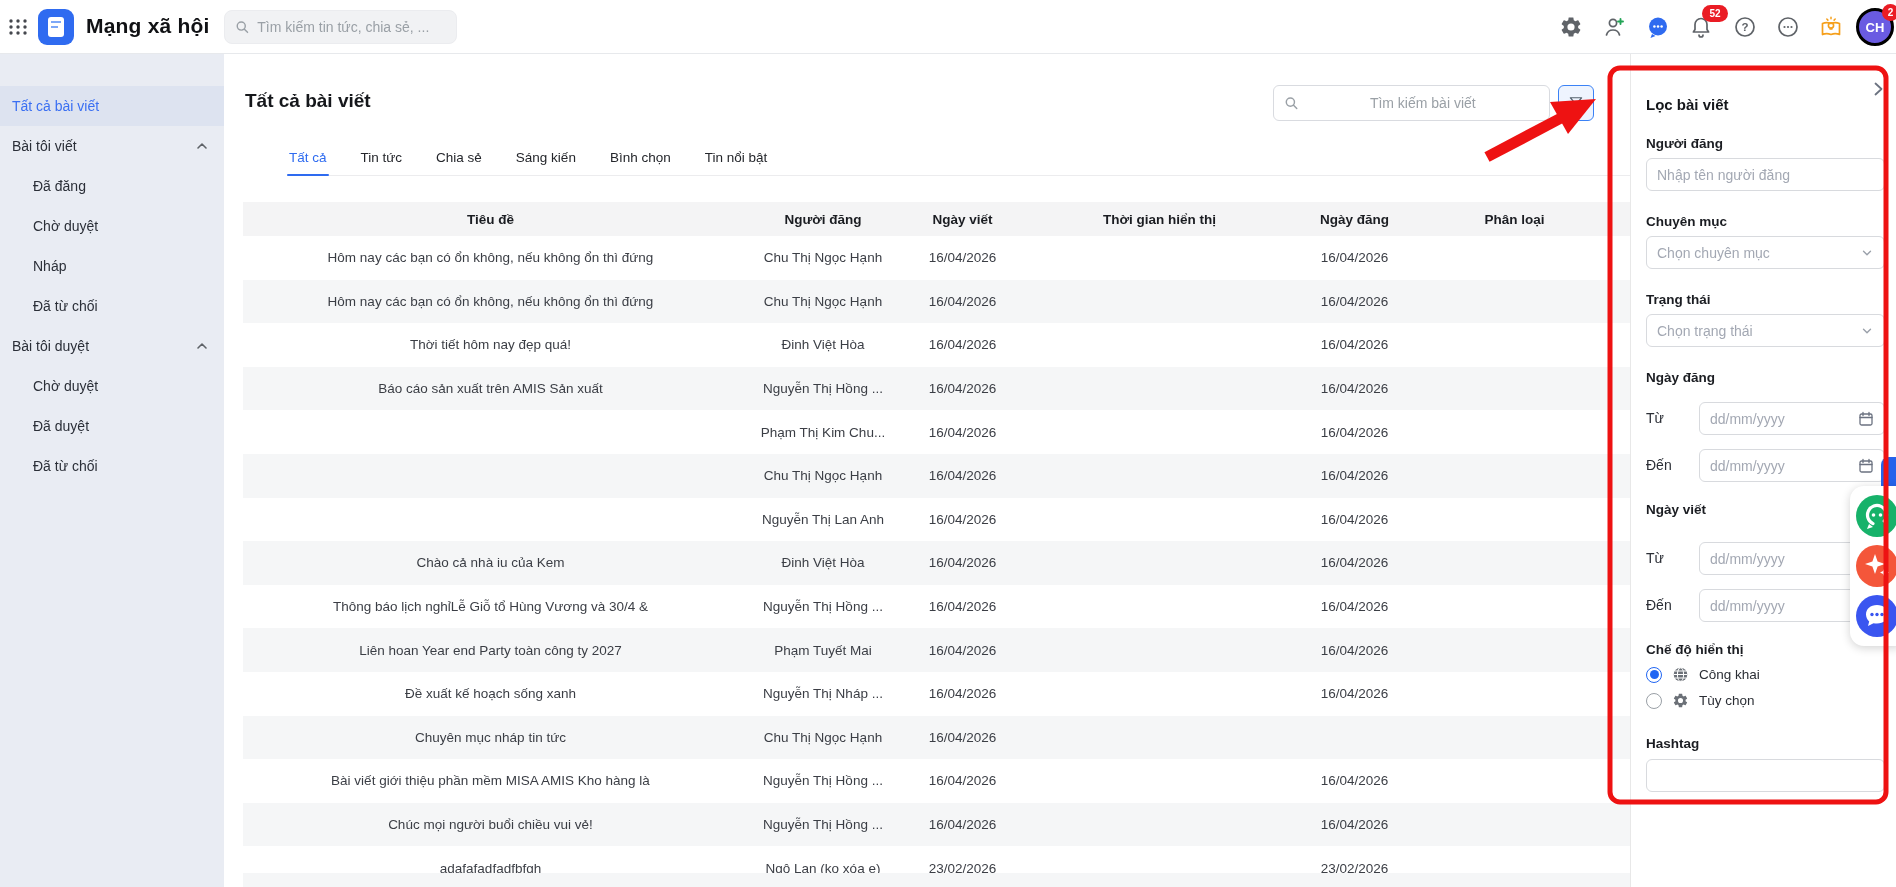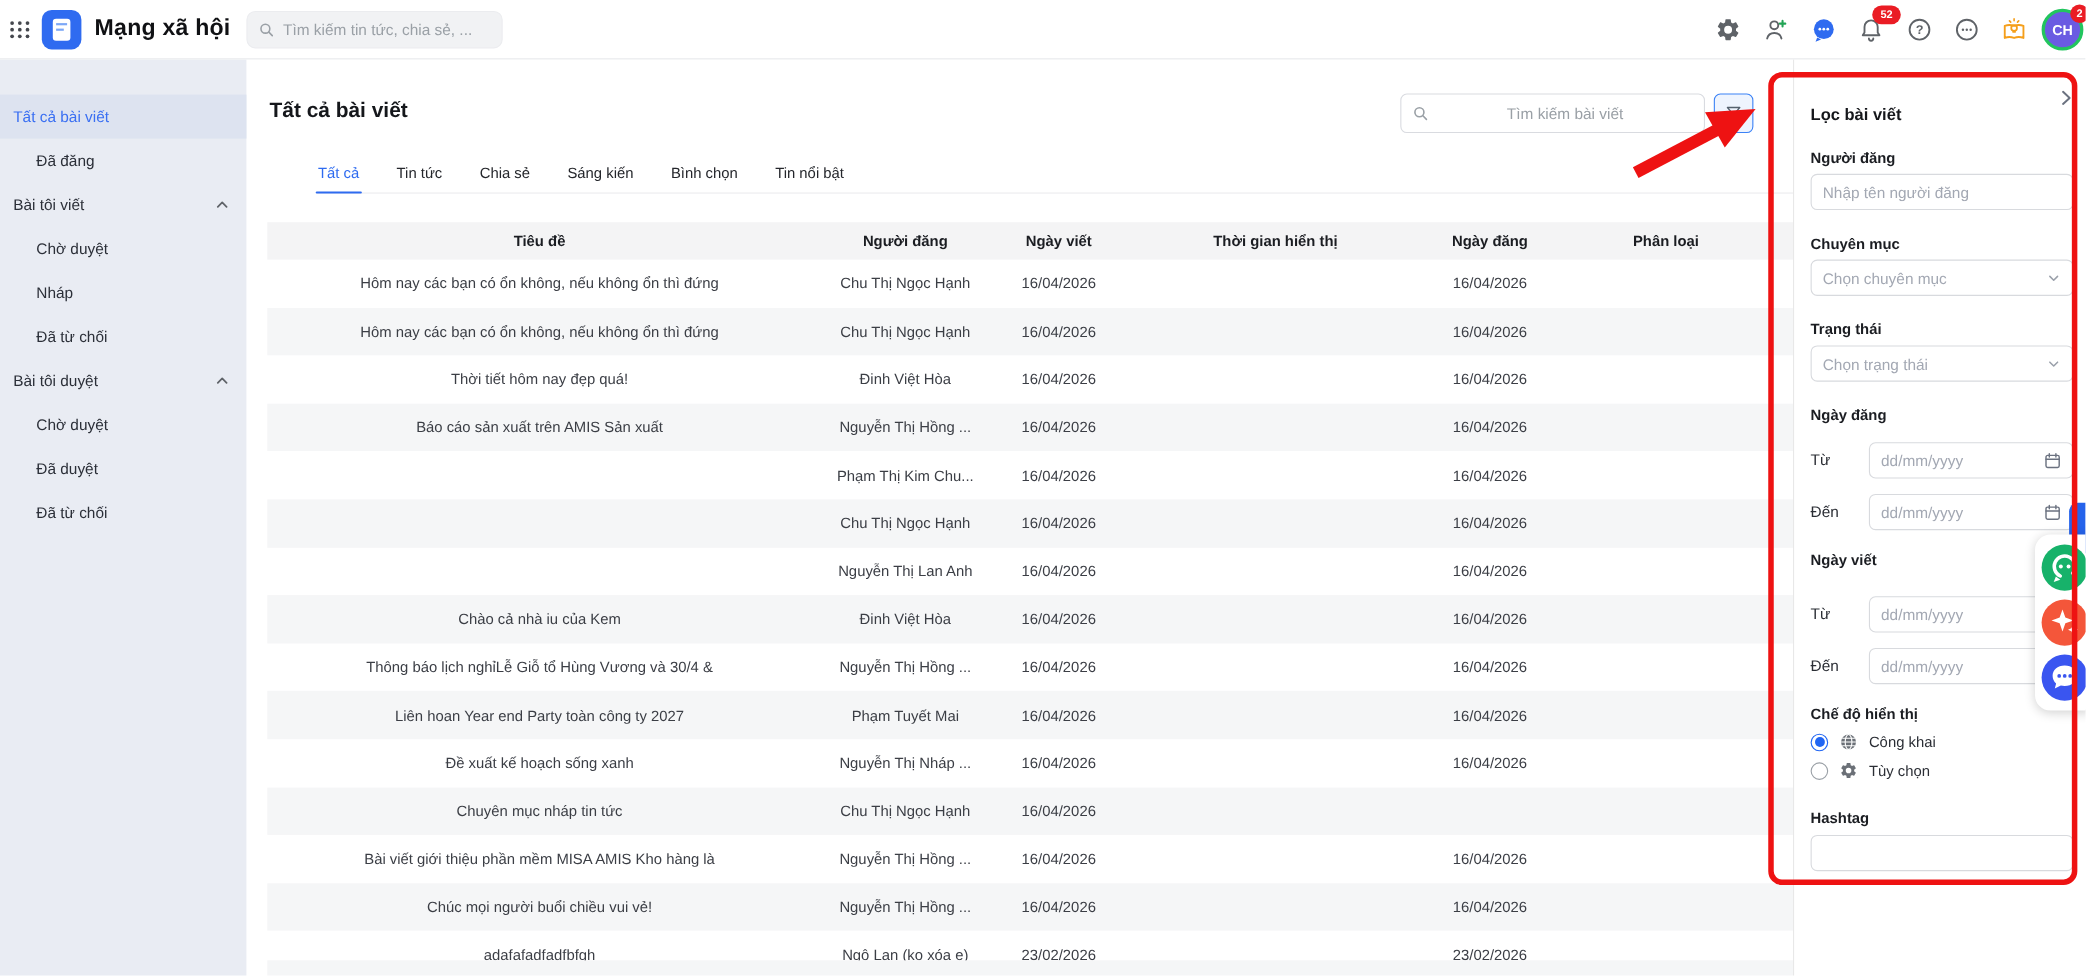--- a/index.html
+++ b/index.html
@@ -20,21 +20,21 @@
   .apptitle { left:86px; top:14px; font-size:21px; font-weight:bold; color:#101114; letter-spacing:.2px; }
   .hsearch { left:224px; top:10px; width:233px; height:34px; background:#f1f2f4;
     border:1px solid #ebecef; border-radius:8px; display:flex; align-items:center; padding:0 10px; gap:8px; }
   .hsearch input { border:0; outline:0; background:transparent; font-size:14px; color:#333;
     width:100%; font-family:inherit; }
   .hsearch input::placeholder, .msearch input::placeholder { color:#9aa0a6; }
   .hicon { top:15px; width:24px; height:24px; cursor:pointer; }
   .badge { position:absolute; background:#ea1c24; color:#fff; font-size:10px; font-weight:bold;
     border-radius:9px; display:flex; align-items:center; justify-content:center; z-index:12; }
   .avatar { left:1856px; top:8px; width:38px; height:38px; border-radius:50%;
-    background:#6a5be2; border:3px solid #22c55e; color:#fff; font-size:13px; font-weight:bold;
+    background:#6a5be2; border:3px solid #000000; color:#fff; font-size:13px; font-weight:bold;
     display:flex; align-items:center; justify-content:center; cursor:pointer; }
 
   
   #sidebar { left:0; top:54px; width:224px; height:833px; background:#e9ecf3; padding-top:32px; z-index:5; }
   .side-item { position:relative; height:40px; display:flex; align-items:center;
     padding-left:12px; font-size:14px; color:#2b2f38; cursor:pointer; }
   .side-item.child { padding-left:33px; }
   .side-item.active { background:#dde3f0; color:#3a6ff2; }
   .side-item .chev { position:absolute; right:14px; top:12px; width:16px; height:16px; }
 
@@ -167,28 +167,28 @@
     </svg>
 
     <div class="abs avatar">CH</div>
     <div class="badge" style="left:1882px; top:4px; width:17px; height:17px;">2</div>
   </div>
 
   <div id="sidebar" class="abs">
       <div class="side-item active">
         <span>Tất cả bài viết</span>
       </div>
-      <div class="side-item child">
-        <span>Đã đăng</span>
-      </div>
       <div class="side-item">
         <span>Bài tôi viết</span>
         <svg class="chev" viewBox="0 0 16 16">
           <path d="M4 10l4-4 4 4" fill="none" stroke="#5f6368" stroke-width="1.6" stroke-linecap="round" stroke-linejoin="round"></path>
         </svg>
+      </div>
+      <div class="side-item child">
+        <span>Đã đăng</span>
       </div>
       <div class="side-item child">
         <span>Chờ duyệt</span>
       </div>
       <div class="side-item child">
         <span>Nháp</span>
       </div>
       <div class="side-item child">
         <span>Đã từ chối</span>
       </div>

